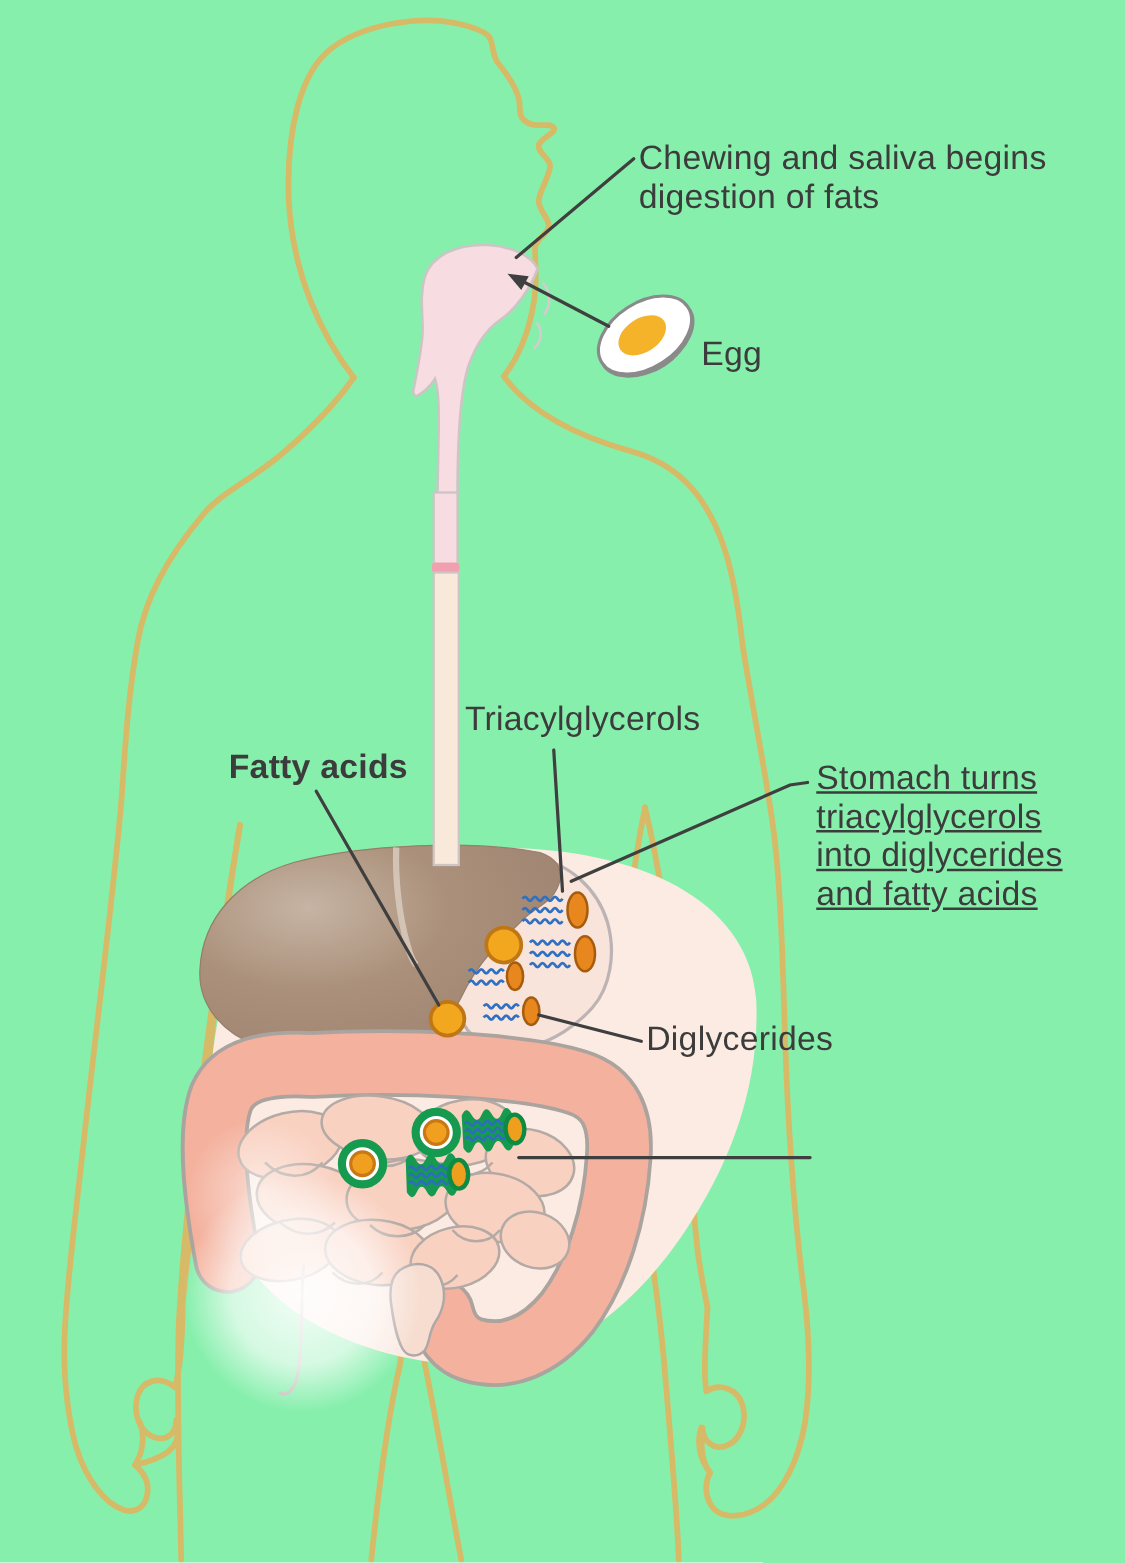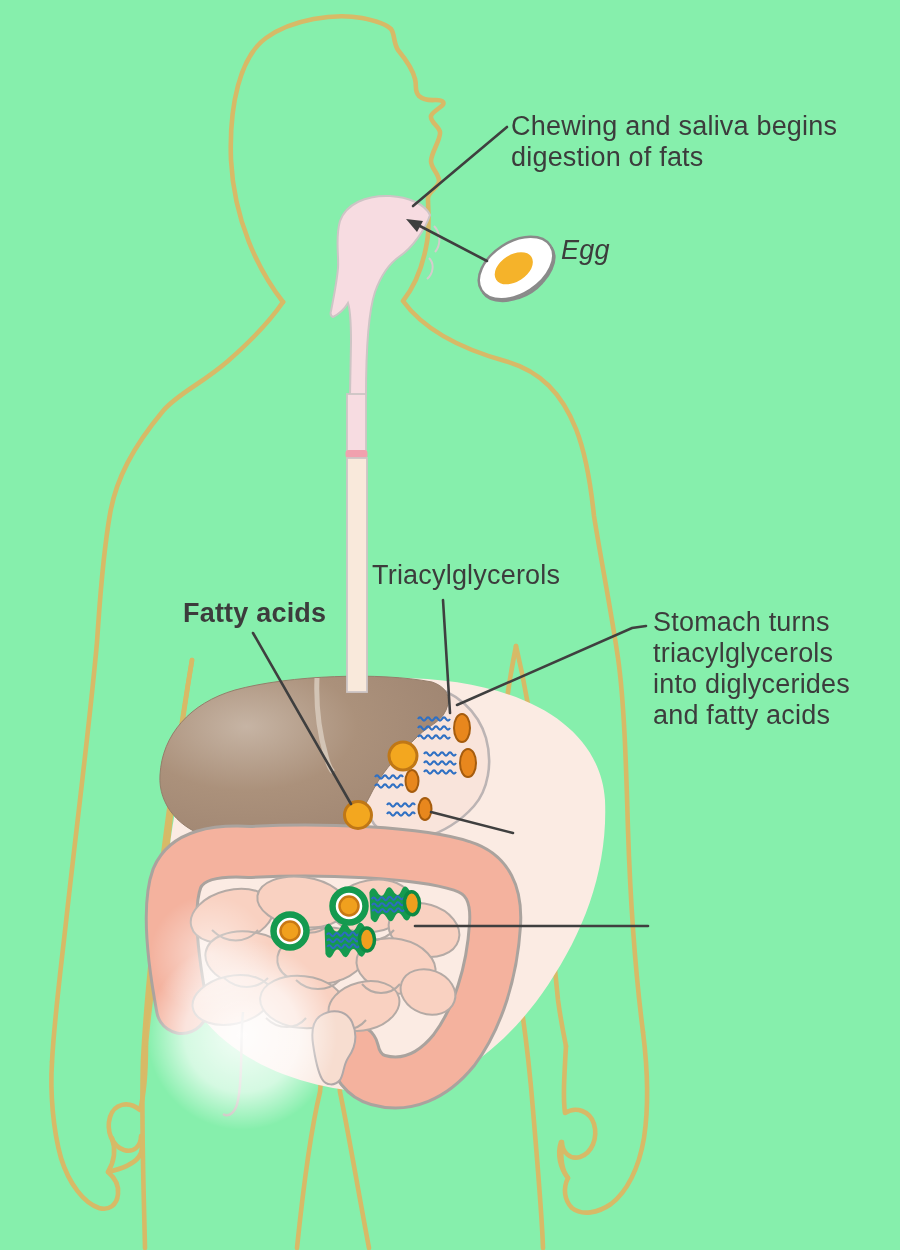--- a/index.html
+++ b/index.html
@@ -7,24 +7,24 @@
     position:relative;width:900px;height:1250px;background:#86efac;
     font-family:"Liberation Sans", sans-serif;overflow:hidden;padding-left:33px;
   }
   #art{position:absolute;left:0;top:0;}
   .lbl{
     position:absolute;color:var(--text,#3c3c3c);
     font-size:27px;line-height:31px;white-space:pre-line;
     letter-spacing:0.2px;
   }
   .lbl-chewing{left:511px;top:111px;}
-  .lbl-egg{left:561px;top:235px;font-style:italic;}
+  .lbl-egg{left:561px;top:268px;}
   .lbl-tag{left:372px;top:560px;}
   .lbl-fa{left:183px;top:598px;font-weight:bold;}
-  .lbl-stomach{left:653px;top:607px;}
+  .lbl-stomach{left:653px;top:607px;text-decoration:underline;}
   .lbl-dig{left:517px;top:816px;}
   .lbl-si{left:653px;top:906px;}
 </style>
 </head>
 <body>
 
 <div id="stage">
 <svg id="art" width="900" height="1250" viewBox="0 0 900 1250">
   <defs>
     <radialGradient id="liverGrad" cx="0.30" cy="0.30" r="0.85">
@@ -306,13 +306,14 @@
 
   <div class="lbl lbl-chewing">Chewing and saliva begins
 digestion of fats</div>
   <div class="lbl lbl-egg">Egg</div>
   <div class="lbl lbl-tag">Triacylglycerols</div>
   <div class="lbl lbl-fa">Fatty acids</div>
   <div class="lbl lbl-stomach">Stomach turns
 triacylglycerols
 into diglycerides
 and fatty acids</div>
+  <div class="lbl lbl-dig">Diglycerides</div>
 </div>
 
 </body></html>

